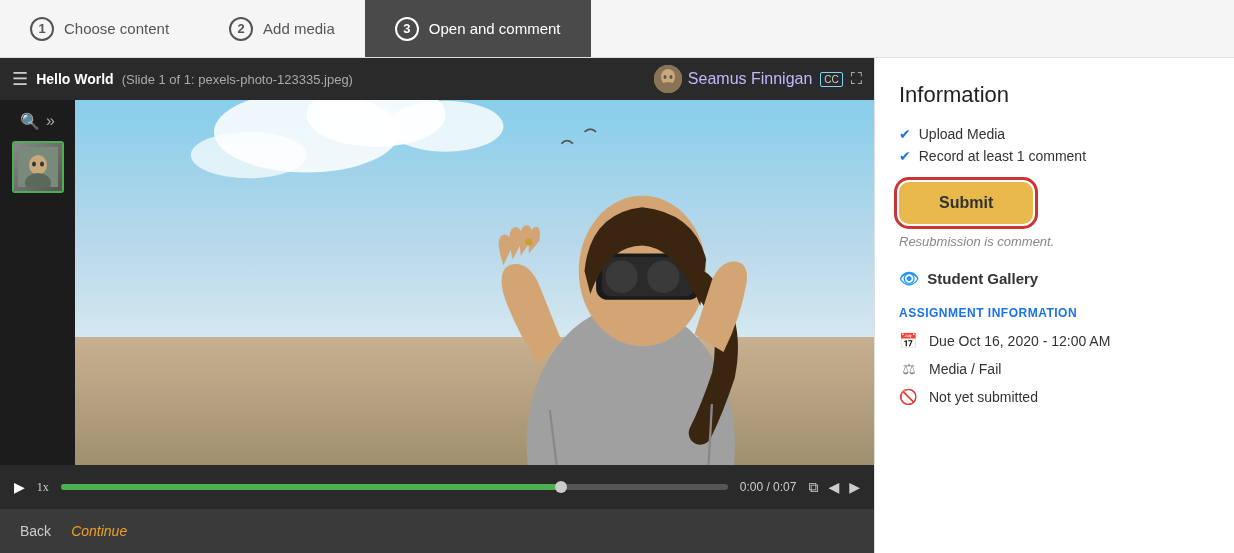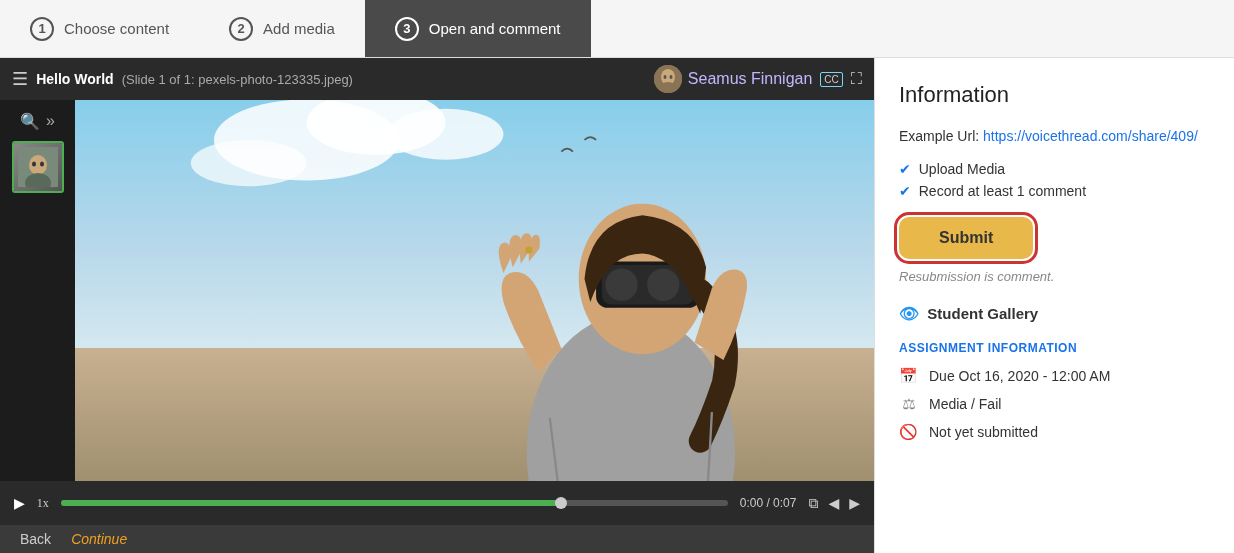--- a/index.html
+++ b/index.html
@@ -251,21 +251,21 @@
     .ctrl-icon {
       font-size: 14px;
       cursor: pointer;
     }
 
     
     .bottom-bar {
       display: flex;
       align-items: center;
       background: #3a3a3a;
-      height: 28px;
+      height: 44px;
       padding: 0 20px;
       gap: 20px;
     }
     .back-btn {
       color: #ccc;
       font-size: 14px;
       cursor: pointer;
       background: transparent;
       border: none;
       font-family: Arial, sans-serif;
@@ -507,24 +507,20 @@
 
     <div class="bottom-bar">
       <button class="back-btn">Back</button>
       <button class="continue-btn">Continue</button>
     </div>
   </div>
 
   <div class="info-panel">
     <h2>Information</h2>
 
-    <div class="example-url-line">
-      <span>Example Url:</span>
-      <a href="#">https://voicethread.com/share/409/</a>
-    </div>
 
     <div class="checklist">
       <div class="check-item">
         <span class="check-icon">✔</span>
         <span>Upload Media</span>
       </div>
       <div class="check-item">
         <span class="check-icon">✔</span>
         <span>Record at least 1 comment</span>
       </div>

